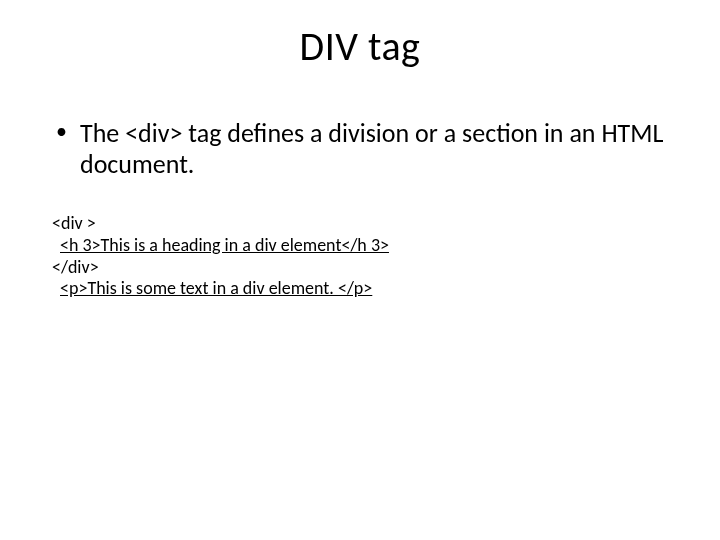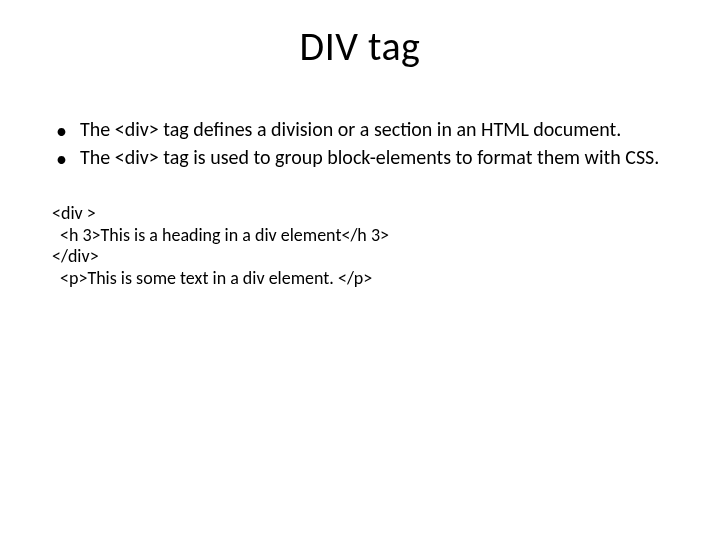--- a/index.html
+++ b/index.html
@@ -30,21 +30,21 @@
   .body {
     position: absolute;
     top: 118px;
     left: 52px;
     right: 48px;
   }
   ul.bullets {
     margin: 0 0 28px 0;
     padding: 0;
     list-style: none;
-    font-size: 20px;
+    font-size: 26px;
     line-height: 1.18;
   }
   ul.bullets li {
     position: relative;
     padding-left: 28px;
     margin-bottom: 4px;
   }
   ul.bullets li::before {
     content: "•";
     position: absolute;
@@ -56,31 +56,31 @@
   .code {
     font-size: 18px;
     line-height: 1.2;
     margin-top: 34px;
   }
   .code .line {
     display: block;
   }
   .code .indent {
     padding-left: 8px;
+    text-decoration: underline;
   }
 </style>
 </head>
 <body>
 
 <div class="slide">
   <div class="title">DIV tag</div>
   <div class="body">
     <ul class="bullets">
       <li>The &lt;div&gt; tag defines a division or a section in an HTML document.</li>
-      <li>The &lt;div&gt; tag is used to group block-elements to format them with CSS.</li>
     </ul>
     <div class="code">
       <span class="line">&lt;div &gt;</span>
       <span class="line indent">&lt;h 3&gt;This is a heading in a div element&lt;/h 3&gt;</span>
       <span class="line">&lt;/div&gt;</span>
       <span class="line indent">&lt;p&gt;This is some text in a div element. &lt;/p&gt;</span>
     </div>
   </div>
 </div>
 

